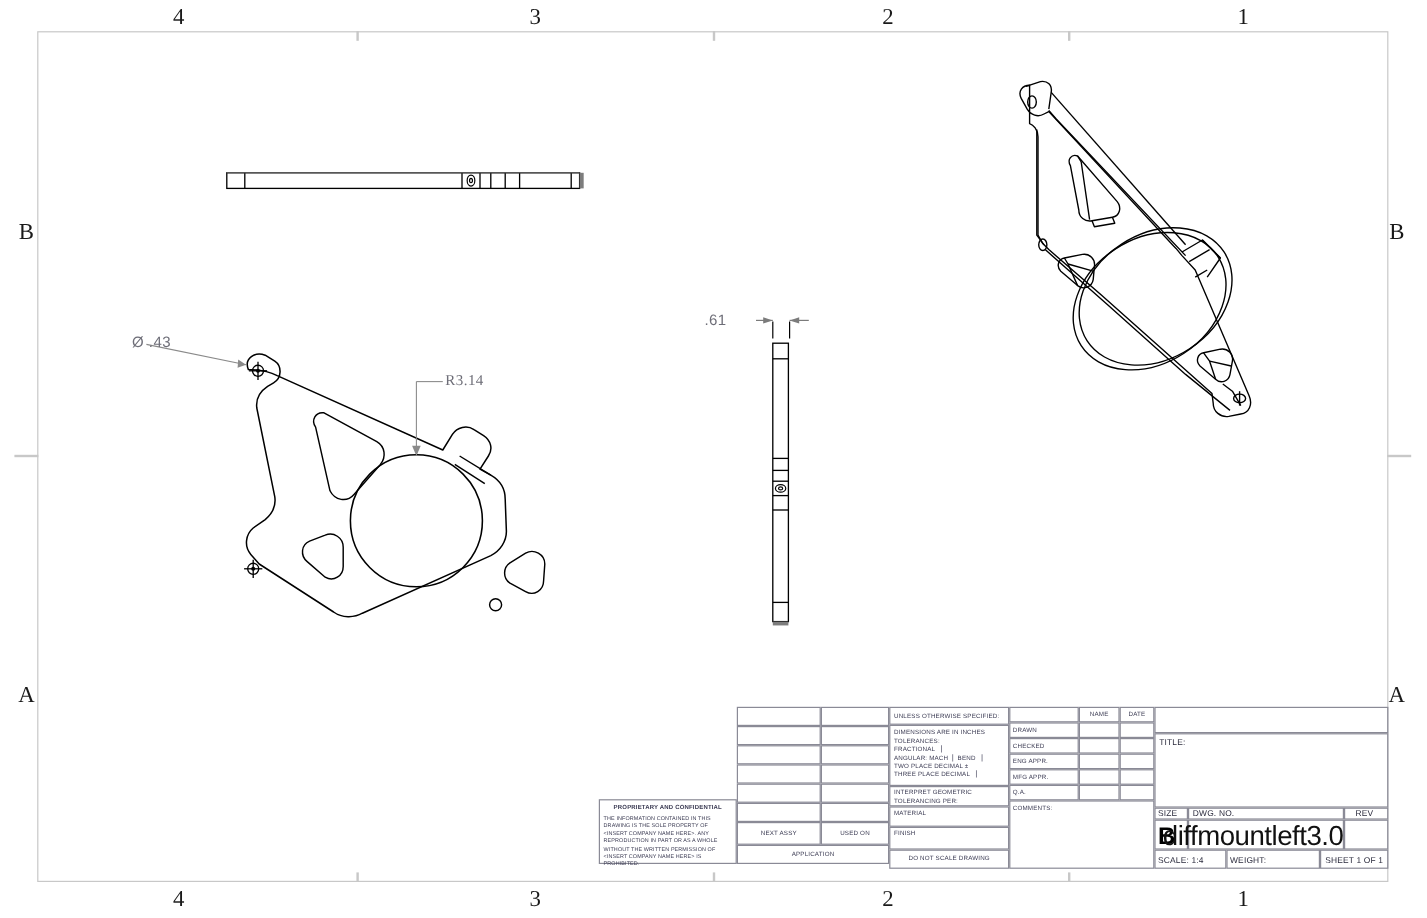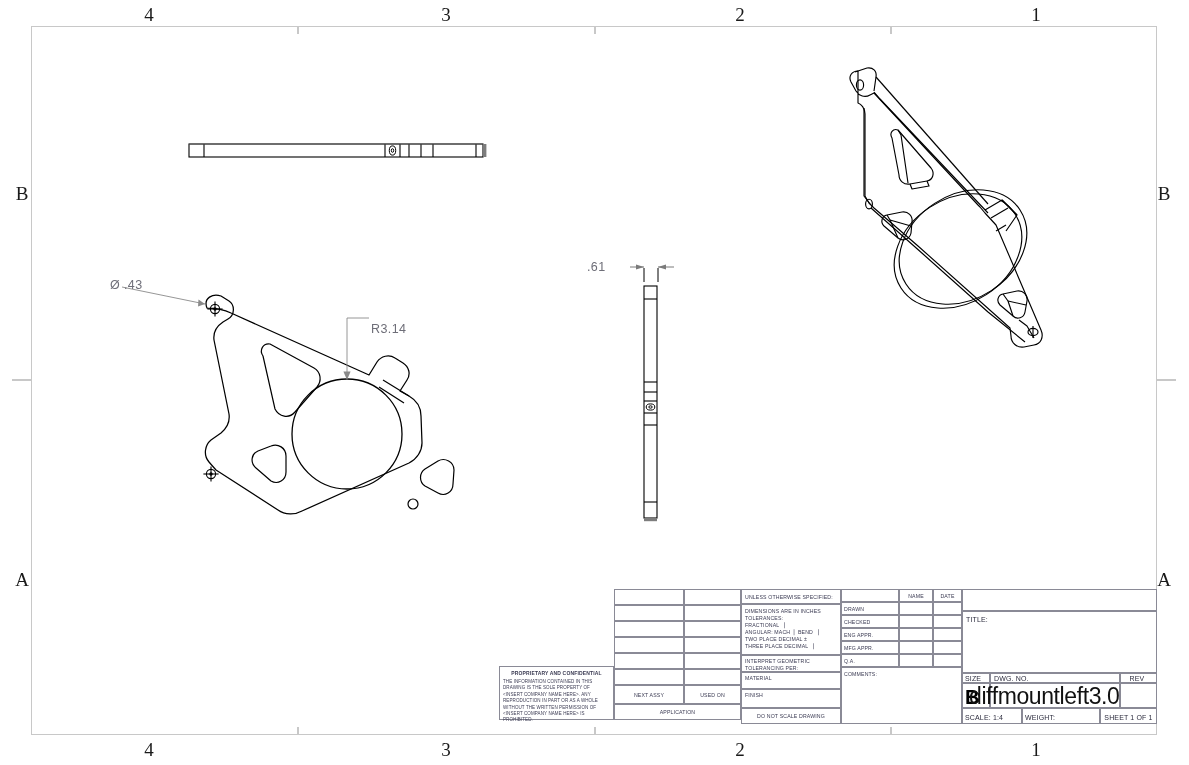--- a/index.html
+++ b/index.html
@@ -242,21 +242,21 @@
 
       <g stroke="#8a8a8a" stroke-width="0.9" fill="none">
         <line x1="164" y1="30" x2="164" y2="87"></line>
         <line x1="164" y1="30" x2="186" y2="30"></line>
       </g>
       <polygon points="164,92 160.4,83.5 167.6,83.5" fill="#8a8a8a"></polygon>
     </svg>
   </div>
 
   <div class="dimtext" style="left:110px; top:278px;">Ø .43</div>
-  <div class="dimtext" style="left:371px; top:322px;">R3.14</div>
+  <div class="dimtext" style="left:371px; top:310px;font-family:Liberation Serif, serif;">R3.14</div>
 
   <div class="view" style="left:638px; top:280px;">
     <svg width="30" height="245" viewBox="0 0 30 245">
       <g fill="none" stroke="#000" stroke-width="1.1">
         <rect x="6" y="6" width="13" height="232"></rect>
         <line x1="6" y1="19" x2="19" y2="19"></line>
         <line x1="6" y1="102" x2="19" y2="102"></line>
         <line x1="6" y1="112" x2="19" y2="112"></line>
         <line x1="6" y1="121" x2="19" y2="121"></line>
         <line x1="6" y1="133" x2="19" y2="133"></line>

